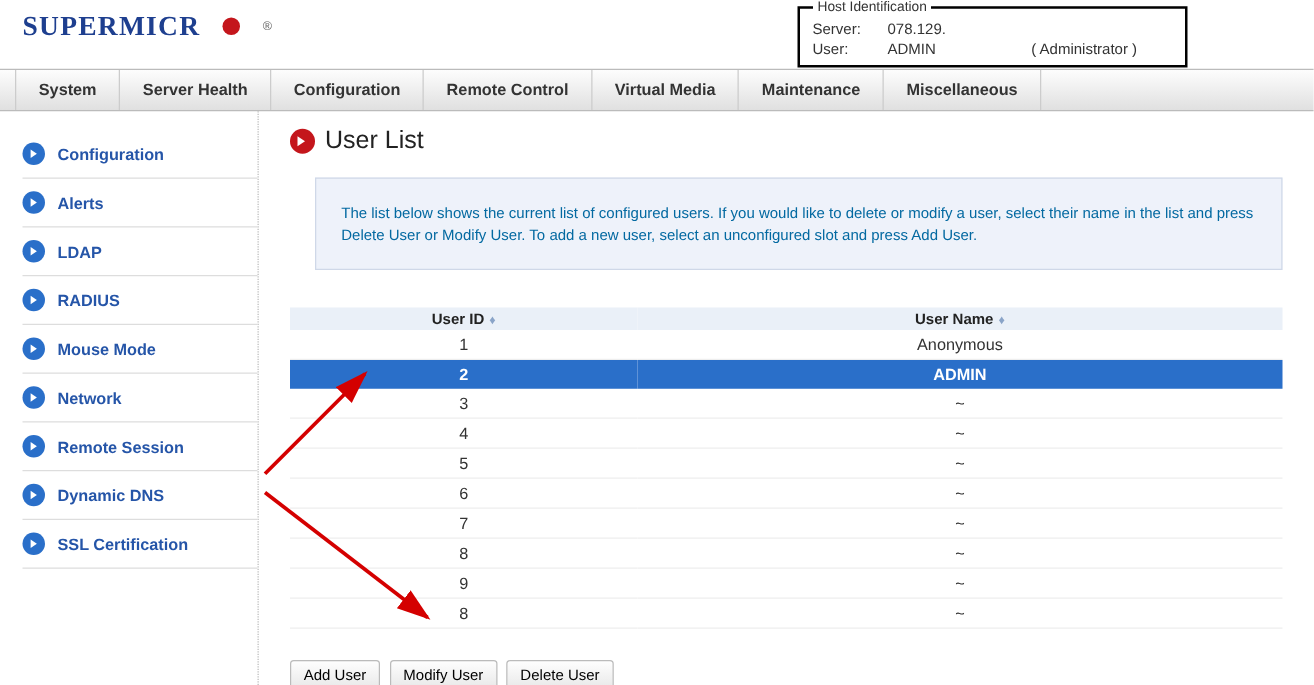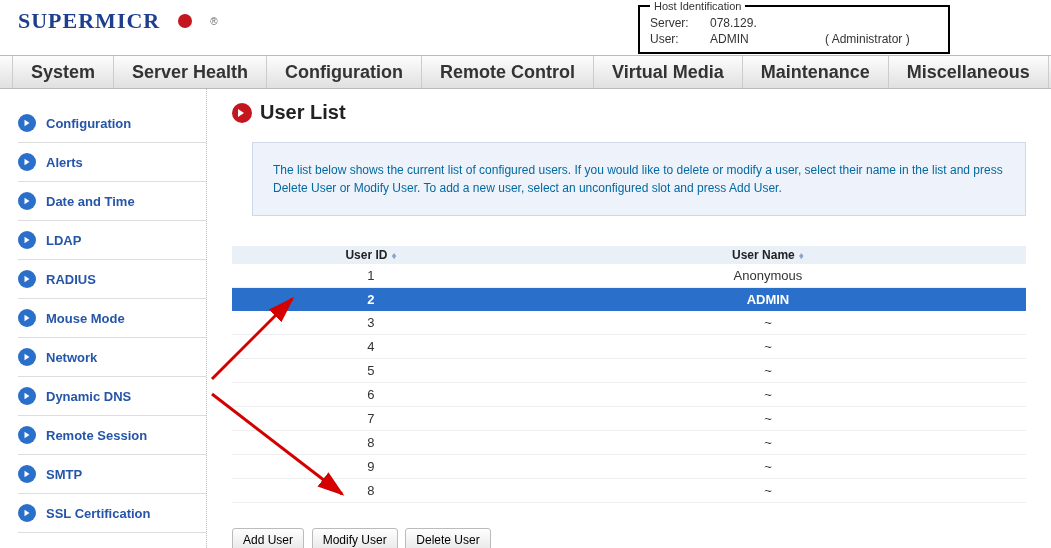--- a/index.html
+++ b/index.html
@@ -10,34 +10,34 @@
 .logo-dot{width:14px;height:14px;border-radius:50%;background:#c4161c;display:inline-block;margin-left:2px;margin-right:2px}
 .reg{font-size:10px;color:#666;vertical-align:super}
 .host-box{position:absolute;left:636px;top:0;border:2px solid #000;padding:2px 10px 6px 10px;width:288px;font-size:12px}
 .host-box legend{font-size:11px;padding:0 4px}
 .host-row{display:flex;margin-top:2px}
 .host-row .k{font-weight:normal;width:60px}
 .host-row .v{width:115px}
 .host-row .r{width:100px}
 
 .navbar{background:linear-gradient(#fdfdfd,#e0e0e0);border-top:1px solid #bbb;border-bottom:1px solid #bbb;height:32px;display:flex;margin-top:10px}
-.navbar .tab{padding:0 18px;line-height:32px;border-right:1px solid #ccc;font-weight:bold;color:#333;cursor:pointer;font-size:18px}
+.navbar .tab{padding:0 18px;line-height:32px;border-right:1px solid #ccc;font-weight:bold;color:#333;cursor:pointer;font-size:13px}
 .navbar .tab:first-child{border-left:1px solid #ccc;margin-left:12px}
 
 .body{display:flex}
 .sidebar{width:188px;padding:15px 0 0 18px;border-right:1px dotted #bbb;min-height:450px}
 .snav{display:flex;align-items:center;padding:10px 0;border-bottom:1px solid #ddd;cursor:pointer}
 .snav .arrow-icon{width:18px;height:18px;border-radius:50%;background:#2a6fc9;display:inline-flex;align-items:center;justify-content:center;margin-right:10px}
 .snav .arrow-icon svg{width:10px;height:10px}
 .snav .lbl{color:#2555a8;font-weight:bold;font-size:13px}
 .main{flex:1;padding:12px 25px 20px 25px;position:relative}
 .page-head{display:flex;align-items:center;gap:8px;margin-bottom:18px}
 .page-head .picon{width:20px;height:20px;border-radius:50%;background:#c4161c;display:inline-flex;align-items:center;justify-content:center}
 .page-head .picon svg{width:12px;height:12px}
-.page-head h2{margin:0;font-size:20px;font-weight:bold;color:#222}
+.page-head h2{margin:0;font-size:20px;font-weight:normal;color:#222}
 .info-box{background:#eef2fa;border:1px solid #cfd8e8;padding:18px 20px;margin:0 0 30px 20px;font-size:12px;color:#0369a1;line-height:1.5}
 
 .utable{width:100%;border-collapse:collapse;margin-left:0}
 .utable th{background:#eaf0f8;font-weight:bold;padding:2px;font-size:12px;color:#222}
 .utable th .sort{color:#8aa4c8;font-size:10px;margin-left:4px}
 .utable td{text-align:center;padding:4px;font-size:13px;border-bottom:1px solid #eee}
 .utable tr.sel td{background:#2a6fc9;color:#fff;font-weight:bold;border-bottom:none}
 
 .btns{margin-top:25px}
 .btns button{background:linear-gradient(#fefefe,#e8e8e8);border:1px solid #bbb;border-radius:3px;padding:4px 10px;margin-right:4px;font-size:12px;cursor:pointer}
@@ -95,28 +95,20 @@
           </svg>
         </span>
         <span class="lbl">Alerts</span>
       </div>
       <div class="snav">
         <span class="arrow-icon">
           <svg viewBox="0 0 12 12">
             <path d="M3 2 L9 6 L3 10 Z" fill="#fff"></path>
           </svg>
         </span>
-        <span class="lbl">Date and Time</span>
-      </div>
-      <div class="snav">
-        <span class="arrow-icon">
-          <svg viewBox="0 0 12 12">
-            <path d="M3 2 L9 6 L3 10 Z" fill="#fff"></path>
-          </svg>
-        </span>
         <span class="lbl">LDAP</span>
       </div>
       <div class="snav">
         <span class="arrow-icon">
           <svg viewBox="0 0 12 12">
             <path d="M3 2 L9 6 L3 10 Z" fill="#fff"></path>
           </svg>
         </span>
         <span class="lbl">RADIUS</span>
       </div>
@@ -135,37 +127,29 @@
           </svg>
         </span>
         <span class="lbl">Network</span>
       </div>
       <div class="snav">
         <span class="arrow-icon">
           <svg viewBox="0 0 12 12">
             <path d="M3 2 L9 6 L3 10 Z" fill="#fff"></path>
           </svg>
         </span>
+        <span class="lbl">Remote Session</span>
+      </div>
+      <div class="snav">
+        <span class="arrow-icon">
+          <svg viewBox="0 0 12 12">
+            <path d="M3 2 L9 6 L3 10 Z" fill="#fff"></path>
+          </svg>
+        </span>
         <span class="lbl">Dynamic DNS</span>
-      </div>
-      <div class="snav">
-        <span class="arrow-icon">
-          <svg viewBox="0 0 12 12">
-            <path d="M3 2 L9 6 L3 10 Z" fill="#fff"></path>
-          </svg>
-        </span>
-        <span class="lbl">Remote Session</span>
-      </div>
-      <div class="snav">
-        <span class="arrow-icon">
-          <svg viewBox="0 0 12 12">
-            <path d="M3 2 L9 6 L3 10 Z" fill="#fff"></path>
-          </svg>
-        </span>
-        <span class="lbl">SMTP</span>
       </div>
       <div class="snav">
         <span class="arrow-icon">
           <svg viewBox="0 0 12 12">
             <path d="M3 2 L9 6 L3 10 Z" fill="#fff"></path>
           </svg>
         </span>
         <span class="lbl">SSL Certification</span>
       </div>
     </div>

